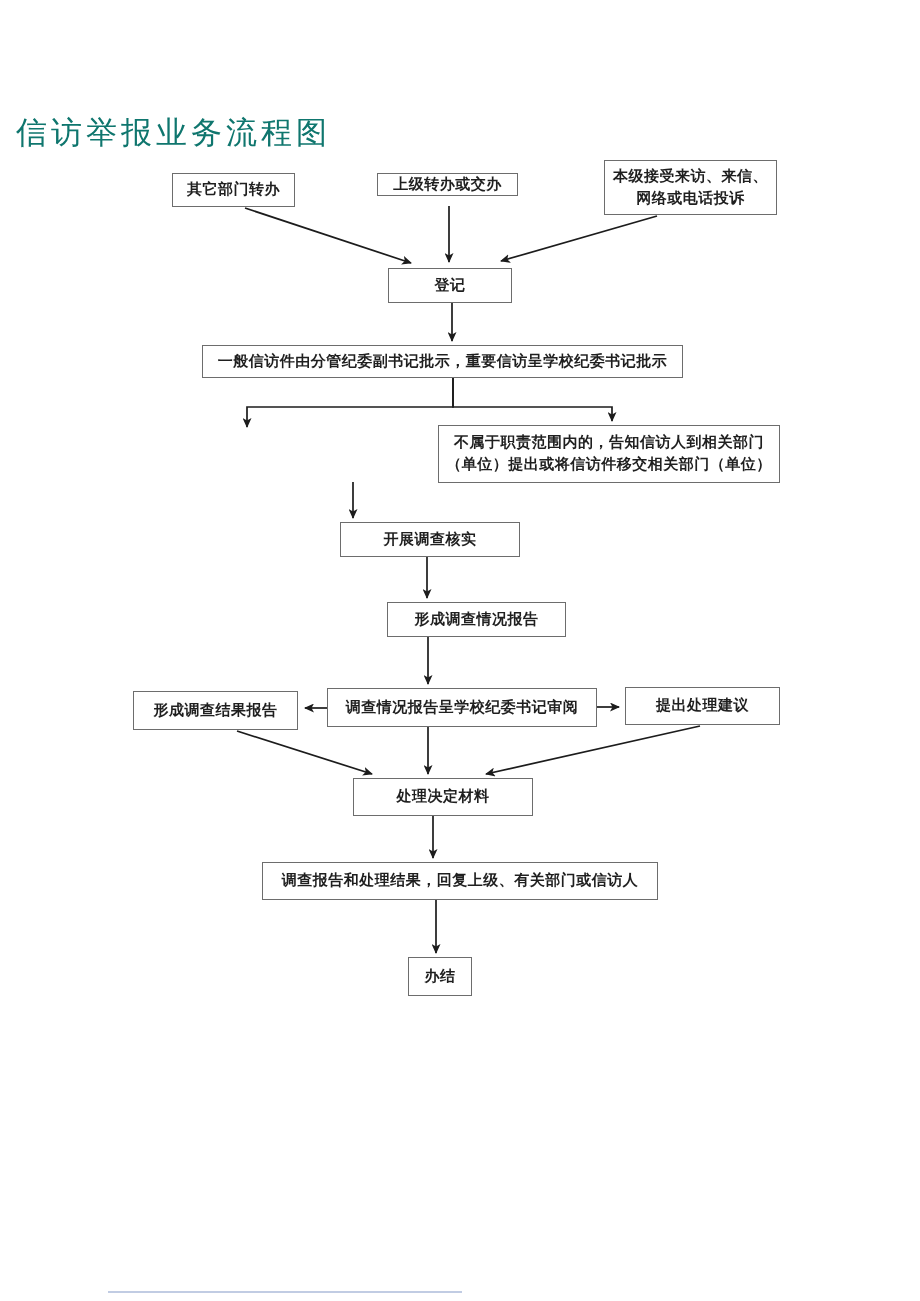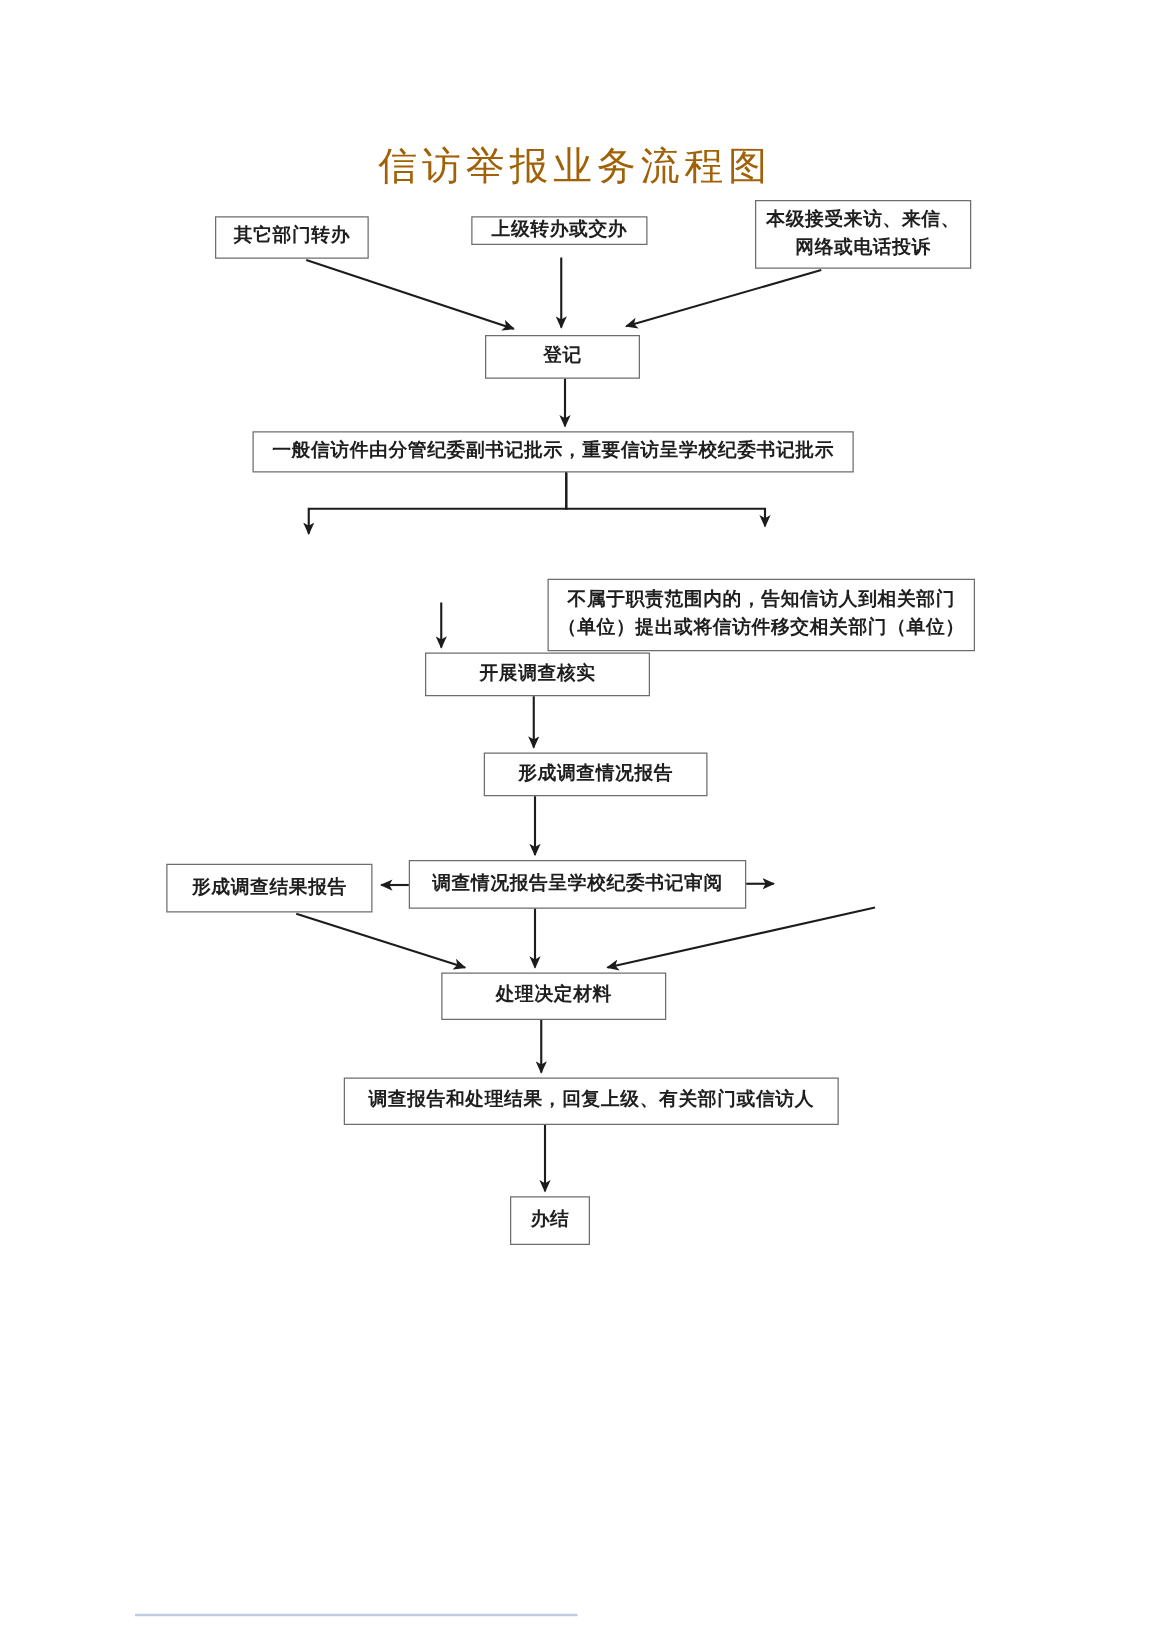--- a/index.html
+++ b/index.html
@@ -3,23 +3,23 @@
 <meta charset="utf-8">
 <style>
   html,body{margin:0;padding:0;}
   body{
     width:920px;height:1301px;position:relative;
     background:#ffffff;overflow:hidden;
     font-family:"Liberation Serif","DejaVu Serif",serif;
   }
   .page{position:absolute;inset:0;background:#ffffff;}
   .doc-title{
-    position:absolute;left:0;right:0;top:112px;
-    text-align:center;font-size:31px;letter-spacing:4px;
-    color:#a16207;font-weight:400;
+    position:absolute;left:16px;right:0;top:112px;
+    text-align:left;font-size:31px;letter-spacing:4px;
+    color:#0f766e;font-weight:400;
   }
   .node{
     position:absolute;box-sizing:border-box;
     border:1px solid #6d6d6d;background:#ffffff;
     display:flex;align-items:center;justify-content:center;
     text-align:center;font-size:15px;line-height:1.45;
     letter-spacing:0.5px;color:#1f1f1f;font-weight:600;
     padding:2px 6px;white-space:pre-line;
   }
   svg.connectors{position:absolute;left:0;top:0;pointer-events:none;}
@@ -38,35 +38,36 @@
   <div class="node" style="left:377px;top:173px;width:141px;height:23px;">上级转办或交办</div>
 
   <div class="node" style="left:604px;top:160px;width:173px;height:55px;">本级接受来访、来信、
 网络或电话投诉</div>
 
   <div class="node" style="left:388px;top:268px;width:124px;height:35px;">登记</div>
 
   <div class="node" style="left:202px;top:345px;width:481px;height:33px;text-align:center;">一般信访件由分管纪委副书记批示，重要信访呈学校纪委书记批示</div>
 
 
-  <div class="node" style="left:438px;top:425px;width:342px;height:58px;margin-top:38px;">不属于职责范围内的，告知信访人到相关部门
+  <div class="node" style="left:438px;top:425px;width:342px;height:58px;">不属于职责范围内的，告知信访人到相关部门
 （单位）提出或将信访件移交相关部门（单位）</div>
 
   <div class="node" style="left:340px;top:522px;width:180px;height:35px;">开展调查核实</div>
 
   <div class="node" style="left:339px;top:602px;width:179px;height:35px;margin-left:48px;">形成调查情况报告</div>
 
   <div class="node" style="left:133px;top:691px;width:165px;height:39px;">形成调查结果报告</div>
 
   <div class="node" style="left:327px;top:688px;width:270px;height:39px;">调查情况报告呈学校纪委书记审阅</div>
 
+  <div class="node" style="left:625px;top:687px;width:155px;height:38px;">提出处理建议</div>
 
   <div class="node" style="left:353px;top:778px;width:180px;height:38px;">处理决定材料</div>
 
-  <div class="node" style="left:275px;top:862px;width:396px;height:38px;">调查报告和处理结果，回复上级、有关部门或信访人</div>
+  <div class="node" style="left:262px;top:862px;width:396px;height:38px;">调查报告和处理结果，回复上级、有关部门或信访人</div>
 
   <div class="node" style="left:408px;top:957px;width:64px;height:39px;">办结</div>
 
   <svg class="connectors" width="920" height="1301" viewBox="0 0 920 1301">
     <defs>
       <marker id="ah" markerWidth="11" markerHeight="9" refX="9" refY="4.5" orient="auto" markerUnits="userSpaceOnUse">
         <path d="M0,0 L10,4.5 L0,9 L2.5,4.5 z" fill="#1c1c1c"></path>
       </marker>
     </defs>
     <g stroke="#1c1c1c" stroke-width="1.7" fill="none">

